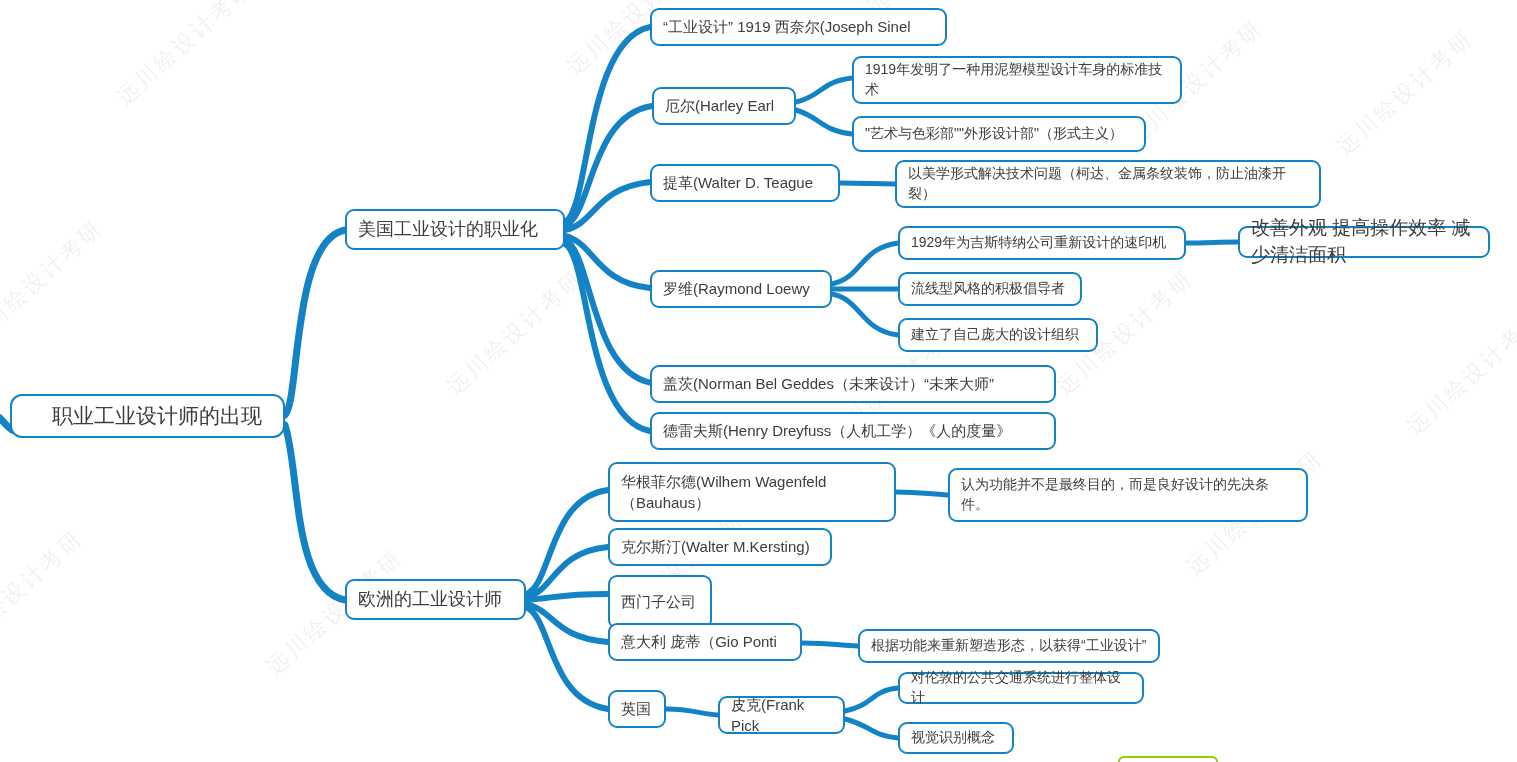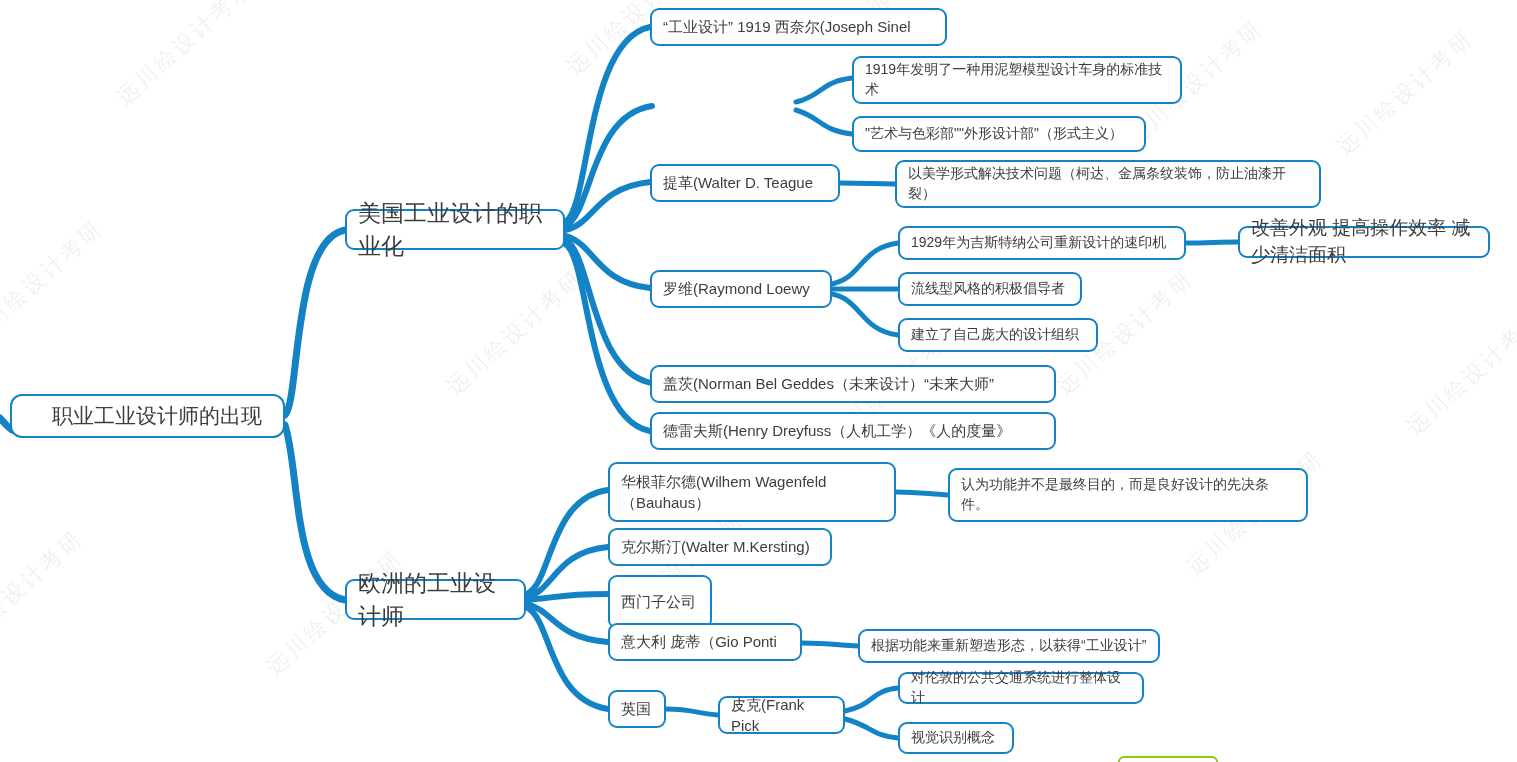--- a/index.html
+++ b/index.html
@@ -47,21 +47,21 @@
     border-radius: 9px;
     color: #3d3d3d;
     display: flex;
     align-items: center;
     z-index: 3;
     padding: 3px 11px;
     line-height: 1.42;
   }
   .node span { display: block; width: 100%; }
   .n-root     { font-size: 21px; border-width: 2px; border-radius: 12px; padding-left: 40px; }
-  .n-level2   { font-size: 23px; }
+  .n-level2   { font-size: 18px; }
   .n-level3   { font-size: 15px; }
   .n-level4   { font-size: 14px; }
   .n-level5   { font-size: 19px; }
   .n-green {
     border-color: #8fce00;
     border-radius: 6px;
   }
 </style>
 </head>
 <body>
@@ -140,20 +140,23 @@
   </div>
 
   <div class="node n-level2" style="left:345px; top:579px; width:181px; height:41px;">
     <span>欧洲的工业设计师</span>
   </div>
 
   <div class="node n-level3" style="left:650px; top:8px; width:297px; height:38px;">
     <span>“工业设计” 1919 西奈尔(Joseph Sinel</span>
   </div>
 
+  <div class="node n-level3" style="left:652px; top:87px; width:144px; height:38px;">
+    <span>厄尔(Harley Earl</span>
+  </div>
 
   <div class="node n-level4" style="left:852px; top:56px; width:330px; height:48px;">
     <span>1919年发明了一种用泥塑模型设计车身的标准技术</span>
   </div>
 
   <div class="node n-level4" style="left:852px; top:116px; width:294px; height:36px;">
     <span>"艺术与色彩部""外形设计部"（形式主义）</span>
   </div>
 
   <div class="node n-level3" style="left:650px; top:164px; width:190px; height:38px;">

